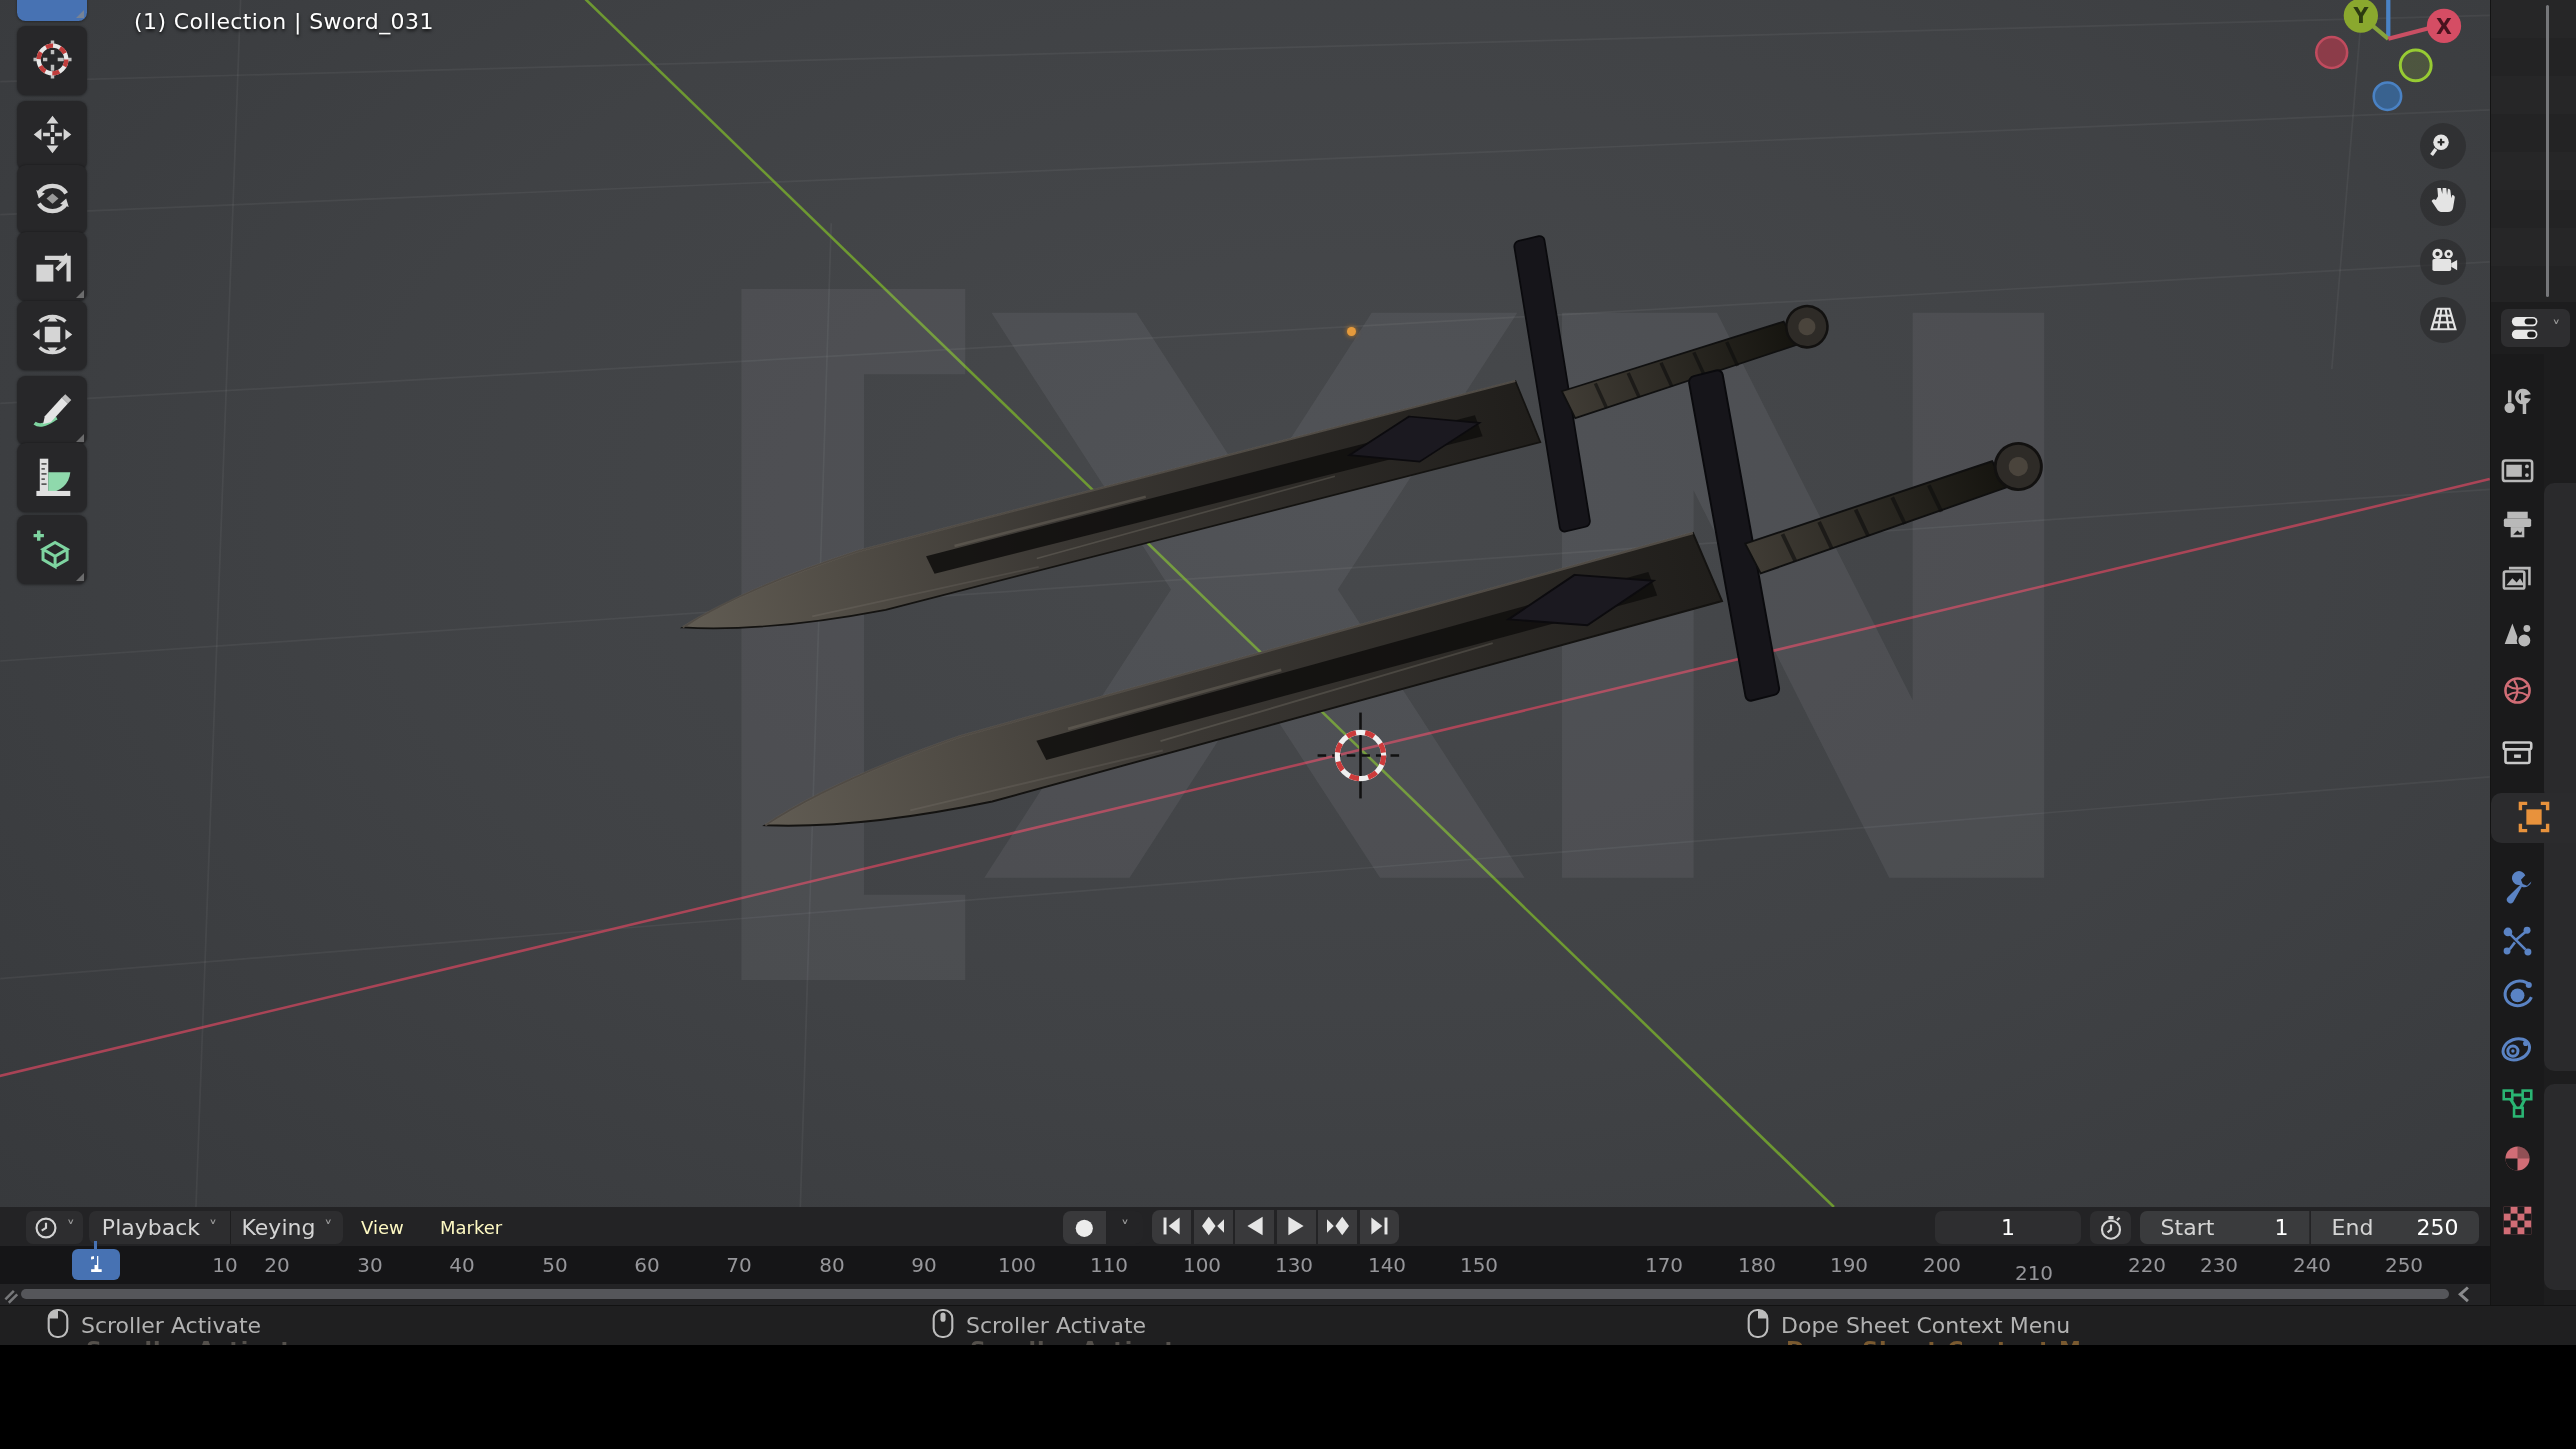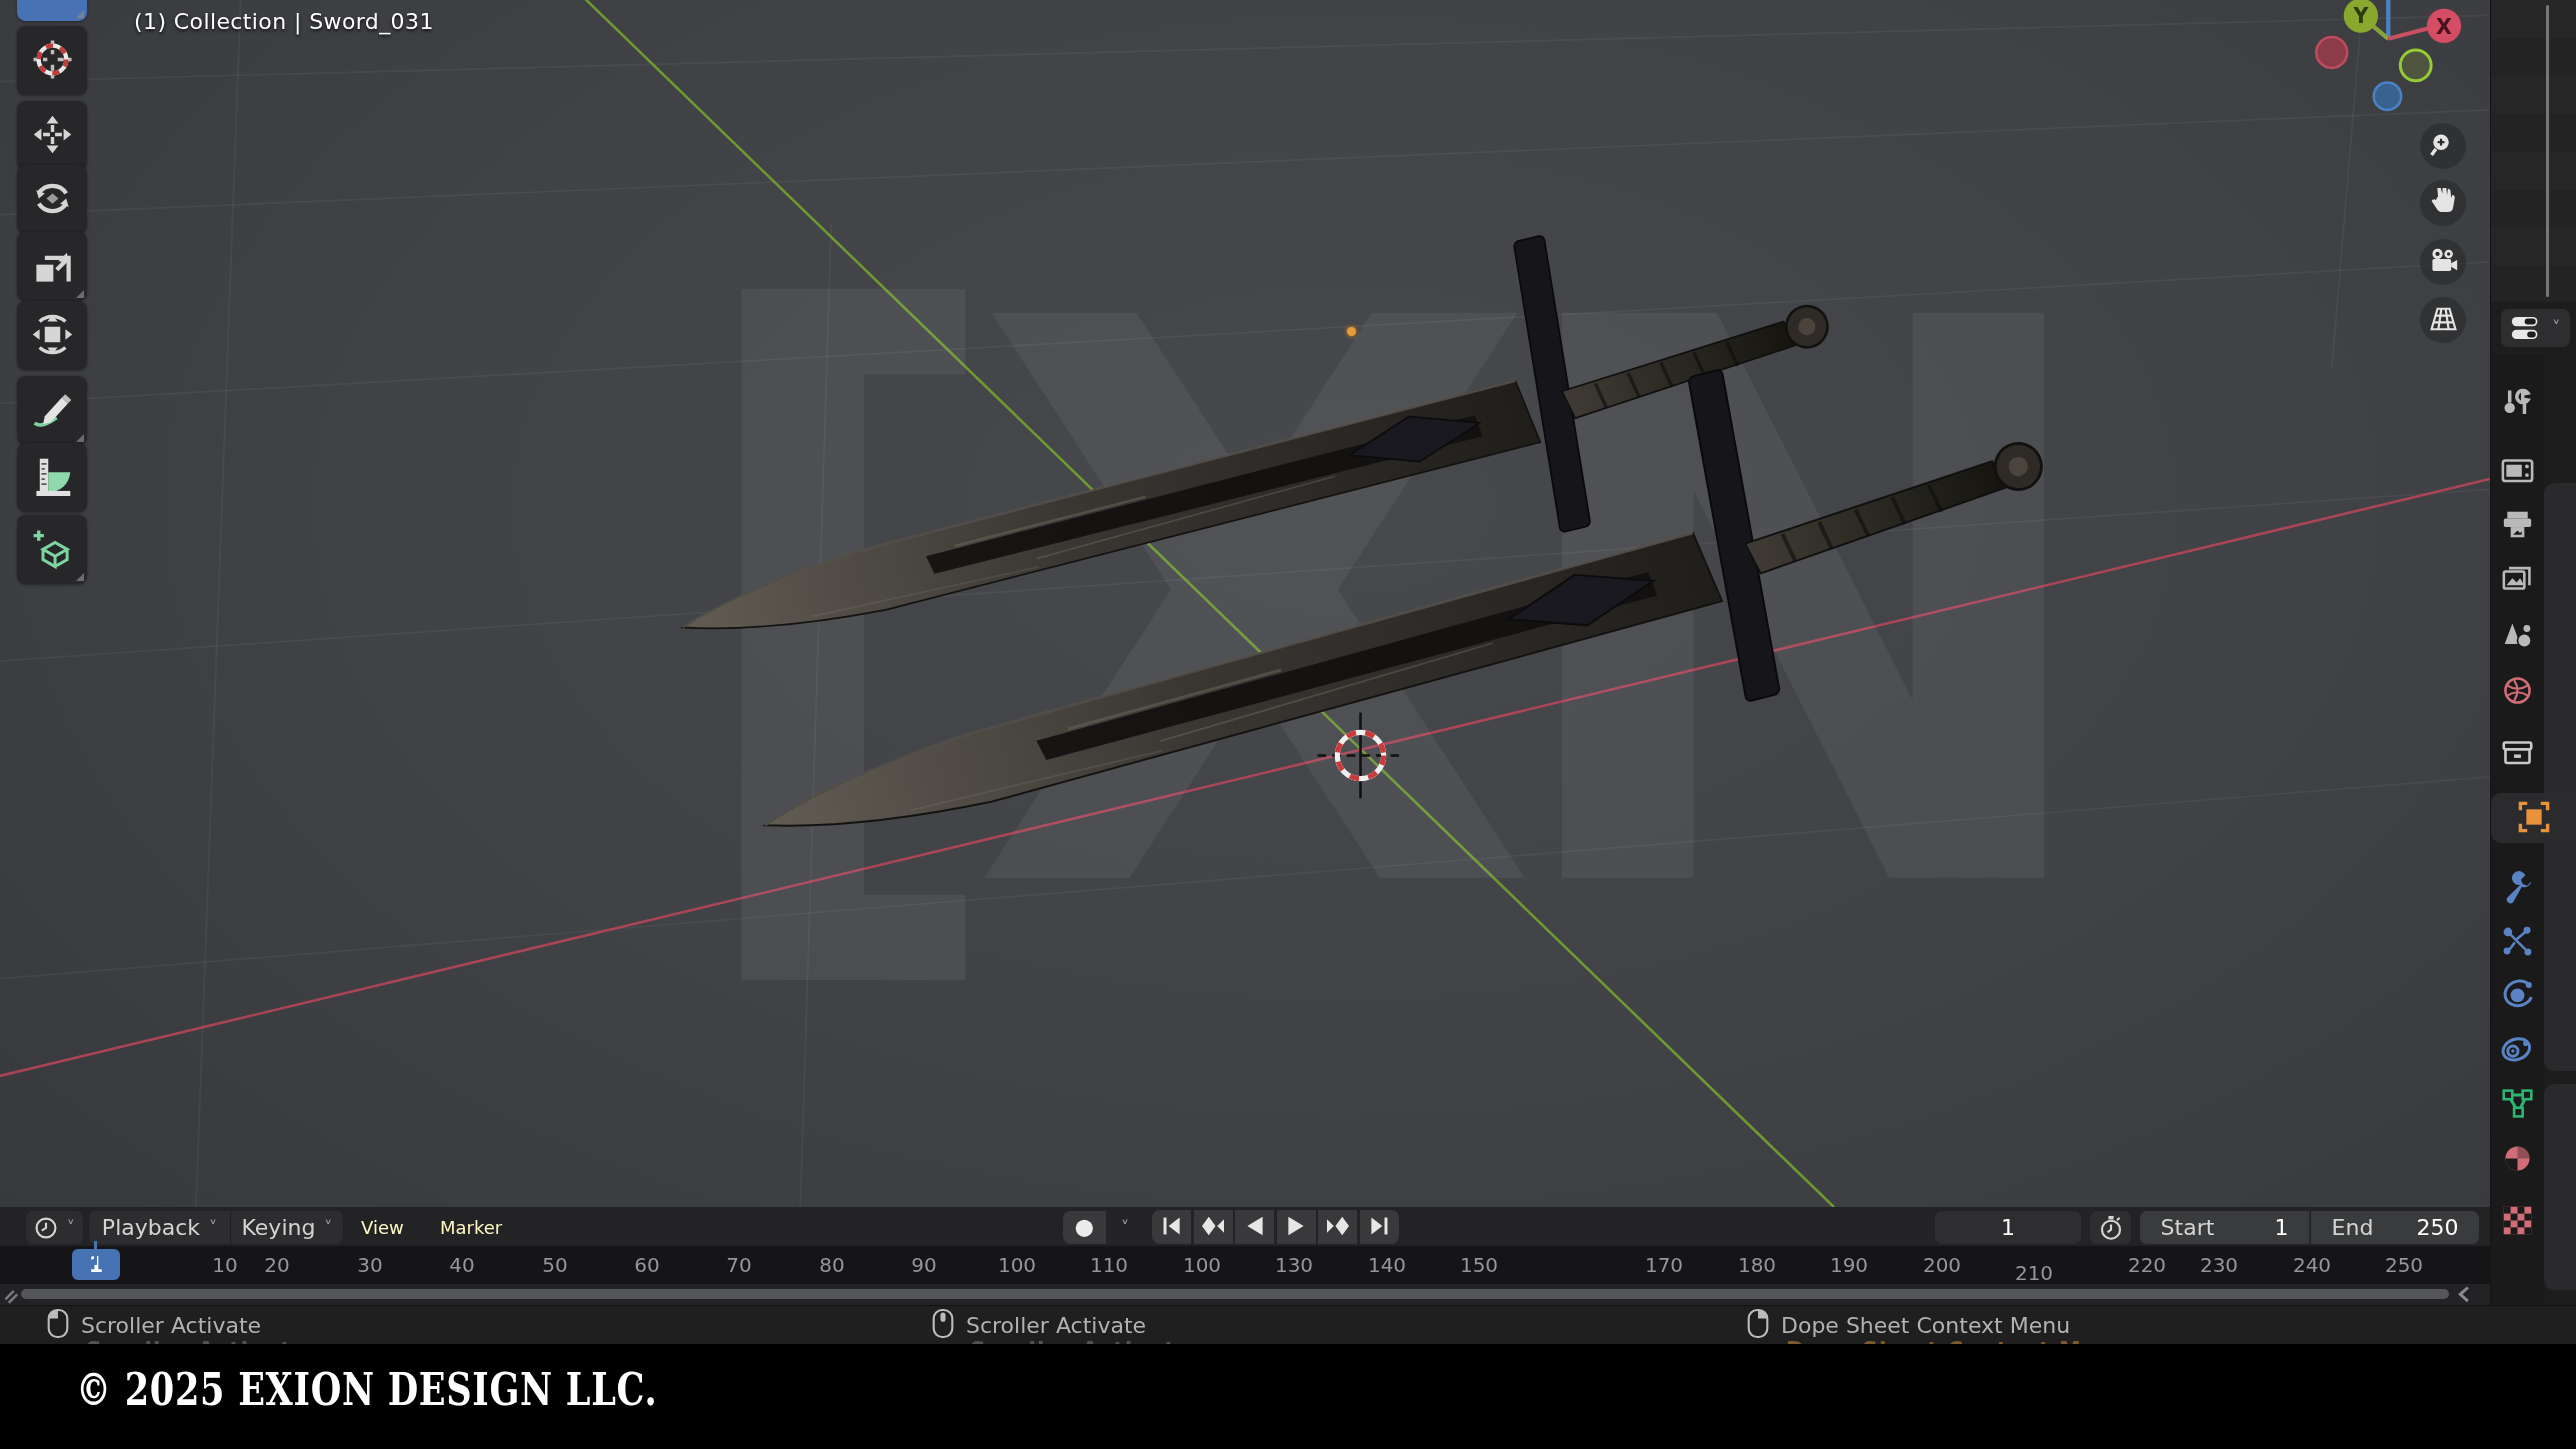--- a/index.html
+++ b/index.html
@@ -553,18 +553,15 @@
       </div>
       <div class="status-item" style="left: 1747px;">
         <span><svg width="22" height="31" viewBox="0 0 26 36">
             <rect x="2" y="2" width="22" height="32" rx="10" fill="none" stroke="#bcbcbc" stroke-width="2.5"></rect>
             <path d="M13,2 a11,10 0 0 1 11,10 h-11 z" fill="#bcbcbc"></path>
           </svg></span>
         <span>Dope Sheet Context Menu</span>
       </div>
     </div>
 
-  <div class="black-band">
-    <div class="watermark">© 2025 EXION DESIGN LLC.</div>
-  </div>
 
 </div>
 
 
 </body></html>

